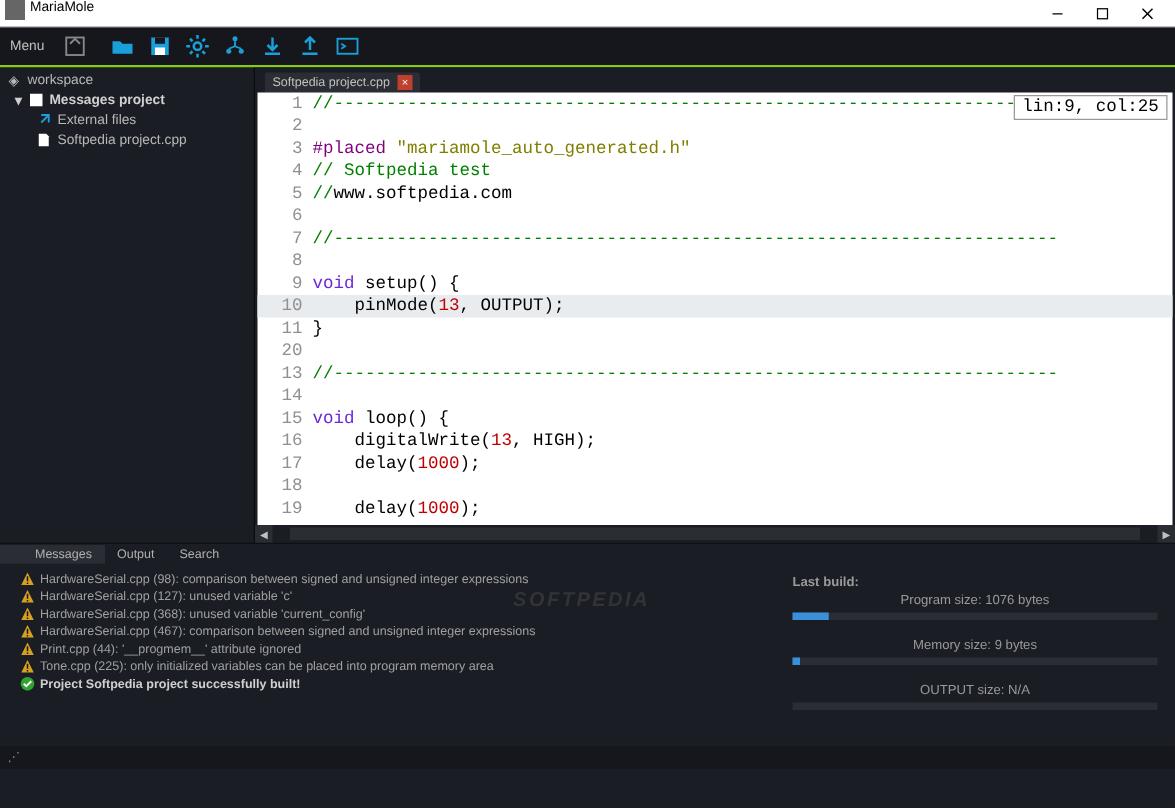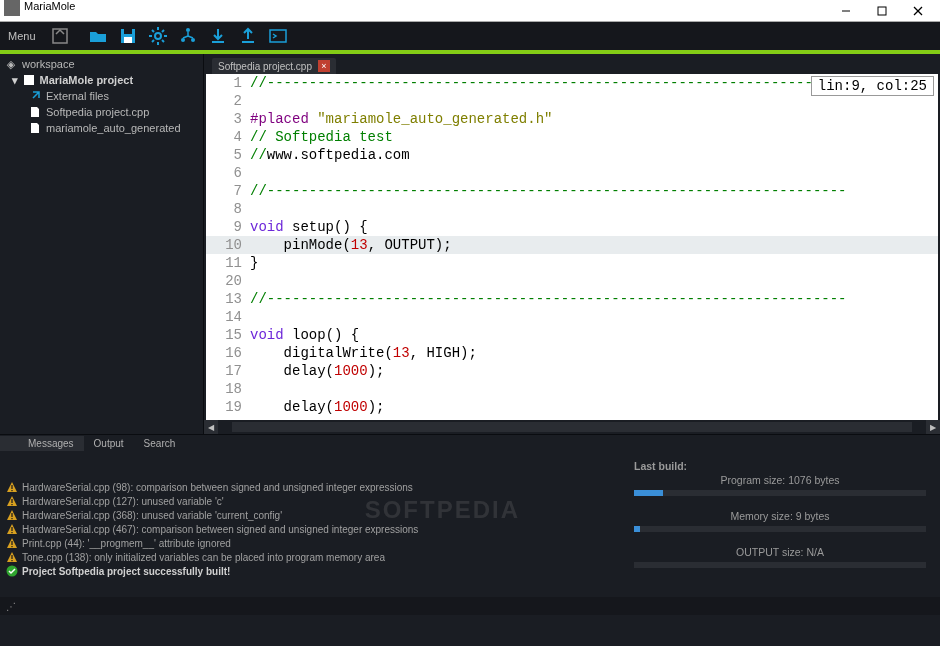--- a/index.html
+++ b/index.html
@@ -3,21 +3,21 @@
 <meta charset="utf-8">
 <style>
 * { box-sizing: border-box; margin: 0; padding: 0; }
 body { font-family: Tahoma, Arial, sans-serif; font-size: 12px; background: #1a1d23; color: #c0c0c0; width: 940px; height: 646px; overflow: hidden; }
 .titlebar { height: 22px; background: #fff; color: #000; display: flex; align-items: flex-start; padding: 0 4px; border-bottom: 1px solid #aaa; }
 .titlebar-icon { width: 16px; height: 16px; background: #666; margin-right: 4px; }
 .titlebar-title { flex: 1; font-size: 11px; }
 .win-btn { width: 36px; height: 22px; display: flex; align-items: center; justify-content: center; }
 .win-btn svg { width: 10px; height: 10px; }
 .menu-item { padding: 1px 4px; cursor: pointer; }
-.toolbar { height: 32px; background: #15171c; display: flex; align-items: center; padding: 0 4px; gap: 2px; border-bottom: 4px solid #84cc16; }
+.toolbar { height: 32px; background: #15171c; display: flex; align-items: center; padding: 0 4px; gap: 2px; border-bottom: 2px solid #84cc16; }
 .tb-btn { width: 28px; height: 28px; display: flex; align-items: center; justify-content: center; cursor: pointer; }
 .tb-btn svg { width: 20px; height: 20px; }
 .tb-sep { width: 6px; }
 .maincols { display: flex; height: 380px; }
 .sidebar { width: 204px; background: #1a1d23; border-right: 1px solid #0a0c10; padding: 2px 0; }
 .tree-item { display: flex; align-items: center; padding: 1px 4px; font-size: 11px; color: #b8b8b8; cursor: pointer; gap: 4px; }
 .tree-item.l1 { padding-left: 12px; font-weight: bold; color: #d0d0d0; }
 .tree-item.l2 { padding-left: 28px; }
 .tree-item.l3 { padding-left: 28px; }
 .tree-icon { width: 14px; height: 14px; display: inline-flex; align-items: center; justify-content: center; flex-shrink: 0; }
@@ -37,25 +37,25 @@
 .sh-string { color: #7f7f00; }
 .sh-keyword { color: #6d28d9; text-align: center; }
 .sh-num { color: #c00000; }
 .hscroll { height: 14px; background: #1a1d23; display: flex; align-items: center; }
 .hscroll-track { flex: 1; height: 10px; background: #2a2d33; margin: 0 14px; position: relative; }
 .hscroll-arrow { width: 14px; height: 14px; background: #2a2d33; display: flex; align-items: center; justify-content: center; font-size: 8px; }
 .bottom-tabs { height: 18px; background: #1a1d23; display: flex; align-items: center; border-top: 1px solid #0a0c10; font-size: 10px; }
 .btab { padding: 2px 10px; cursor: pointer; color: #b0b0b0; }
 .btab.active { background: #2a2d33; padding-left: 28px; }
 .bottom-panel { height: 145px; background: #1a1d23; display: flex; }
-.msg-panel { flex: 1; padding: 4px 6px; overflow: hidden; position: relative; margin-top: 24px; }
+.msg-panel { flex: 1; padding: 4px 16px; overflow: hidden; position: relative; }
 .msg-line { display: flex; align-items: center; gap: 4px; font-size: 10px; color: #a0a0a0; padding: 1px 0; }
 .msg-icon { width: 12px; height: 12px; flex-shrink: 0; }
 .msg-line.success { color: #d0d0d0; font-weight: bold; }
-.watermark { position: absolute; right: 100px; top: 20px; font-size: 24px; font-weight: bold; color: rgba(120,120,120,0.25); letter-spacing: 2px; pointer-events: none; }
+.watermark { position: absolute; right: 100px; top: 20px; font-size: 16px; font-weight: bold; color: rgba(120,120,120,0.25); letter-spacing: 2px; pointer-events: none; font-style: italic; }
 .build-panel { width: 320px; padding: 8px 14px; font-size: 10.5px; color: #9a9a9a; }
 .build-label { font-weight: bold; margin-bottom: 2px; }
 .build-row { margin-bottom: 4px; text-align: center; }
 .build-bar { height: 6px; background: #2a2d33; margin-bottom: 14px; position: relative; }
 .build-bar-fill { height: 100%; background: #3a8fd8; width: 10%; }
 .statusbar { height: 18px; background: #15171c; display: flex; align-items: center; padding: 0 6px; font-size: 10px; color: #888; }
 .caron { display:inline-block; transform: rotate(0deg); }
 </style>
 </head>
 <body>
@@ -151,46 +151,38 @@
       <span class="tree-icon">◈</span>
       <span>workspace</span>
     </div>
     <div class="tree-item l1">
       <span class="caron">▾</span>
       <span class="tree-icon">
           <svg width="12" height="12" viewBox="0 0 12 12">
             <rect x="1" y="1" width="10" height="10" fill="#fff"></rect>
           </svg>
         </span>
-      <span>MariaMole project</span>
+      <span>Messages project</span>
     </div>
     <div class="tree-item l2">
       <span class="tree-icon">
           <svg width="12" height="12" viewBox="0 0 12 12">
             <path d="M4 2 L10 2 L10 8 M10 2 L4 8" stroke="#1a9fd8" stroke-width="1.5" fill="none"></path>
           </svg>
         </span>
       <span>External files</span>
     </div>
     <div class="tree-item l3">
       <span class="tree-icon">
           <svg width="12" height="12" viewBox="0 0 12 12">
             <path d="M2 1 L8 1 L10 3 L10 11 L2 11 Z" fill="#fff"></path>
           </svg>
         </span>
       <span>Softpedia project.cpp</span>
     </div>
-    <div class="tree-item l3">
-      <span class="tree-icon">
-          <svg width="12" height="12" viewBox="0 0 12 12">
-            <path d="M2 1 L8 1 L10 3 L10 11 L2 11 Z" fill="#fff"></path>
-          </svg>
-        </span>
-      <span>mariamole_auto_generated</span>
-    </div>
   </div>
 
   <div class="editor-area">
     <div class="tab-bar">
       <div class="tab">
         <span>Softpedia project.cpp</span>
         <span class="tab-close">×</span>
       </div>
     </div>
     <div class="editor-wrapper">
@@ -329,21 +321,21 @@
               <rect x="5.4" y="9" width="1.2" height="1.2" fill="#15171c"></rect>
             </svg></span>
           <span>Print.cpp (44):  '__progmem__' attribute ignored</span>
         </div>
         <div class="msg-line">
           <span class="msg-icon"><svg width="12" height="12" viewBox="0 0 12 12">
               <path d="M6 1 L11 11 L1 11 Z" fill="#d8a020"></path>
               <rect x="5.4" y="4" width="1.2" height="4" fill="#15171c"></rect>
               <rect x="5.4" y="9" width="1.2" height="1.2" fill="#15171c"></rect>
             </svg></span>
-          <span>Tone.cpp (138):  only initialized variables can be placed into program memory area</span>
+          <span>Tone.cpp (225):  only initialized variables can be placed into program memory area</span>
         </div>
         <div class="msg-line success">
           <span class="msg-icon"><svg width="12" height="12" viewBox="0 0 12 12">
               <circle cx="6" cy="6" r="5.5" fill="#2fa52f"></circle>
               <path d="M3 6 L5 8 L9 4" stroke="#fff" stroke-width="1.5" fill="none"></path>
             </svg></span>
           <span>Project Softpedia project successfully built!</span>
         </div>
       </div>
     <div class="watermark">SOFTPEDIA</div>

